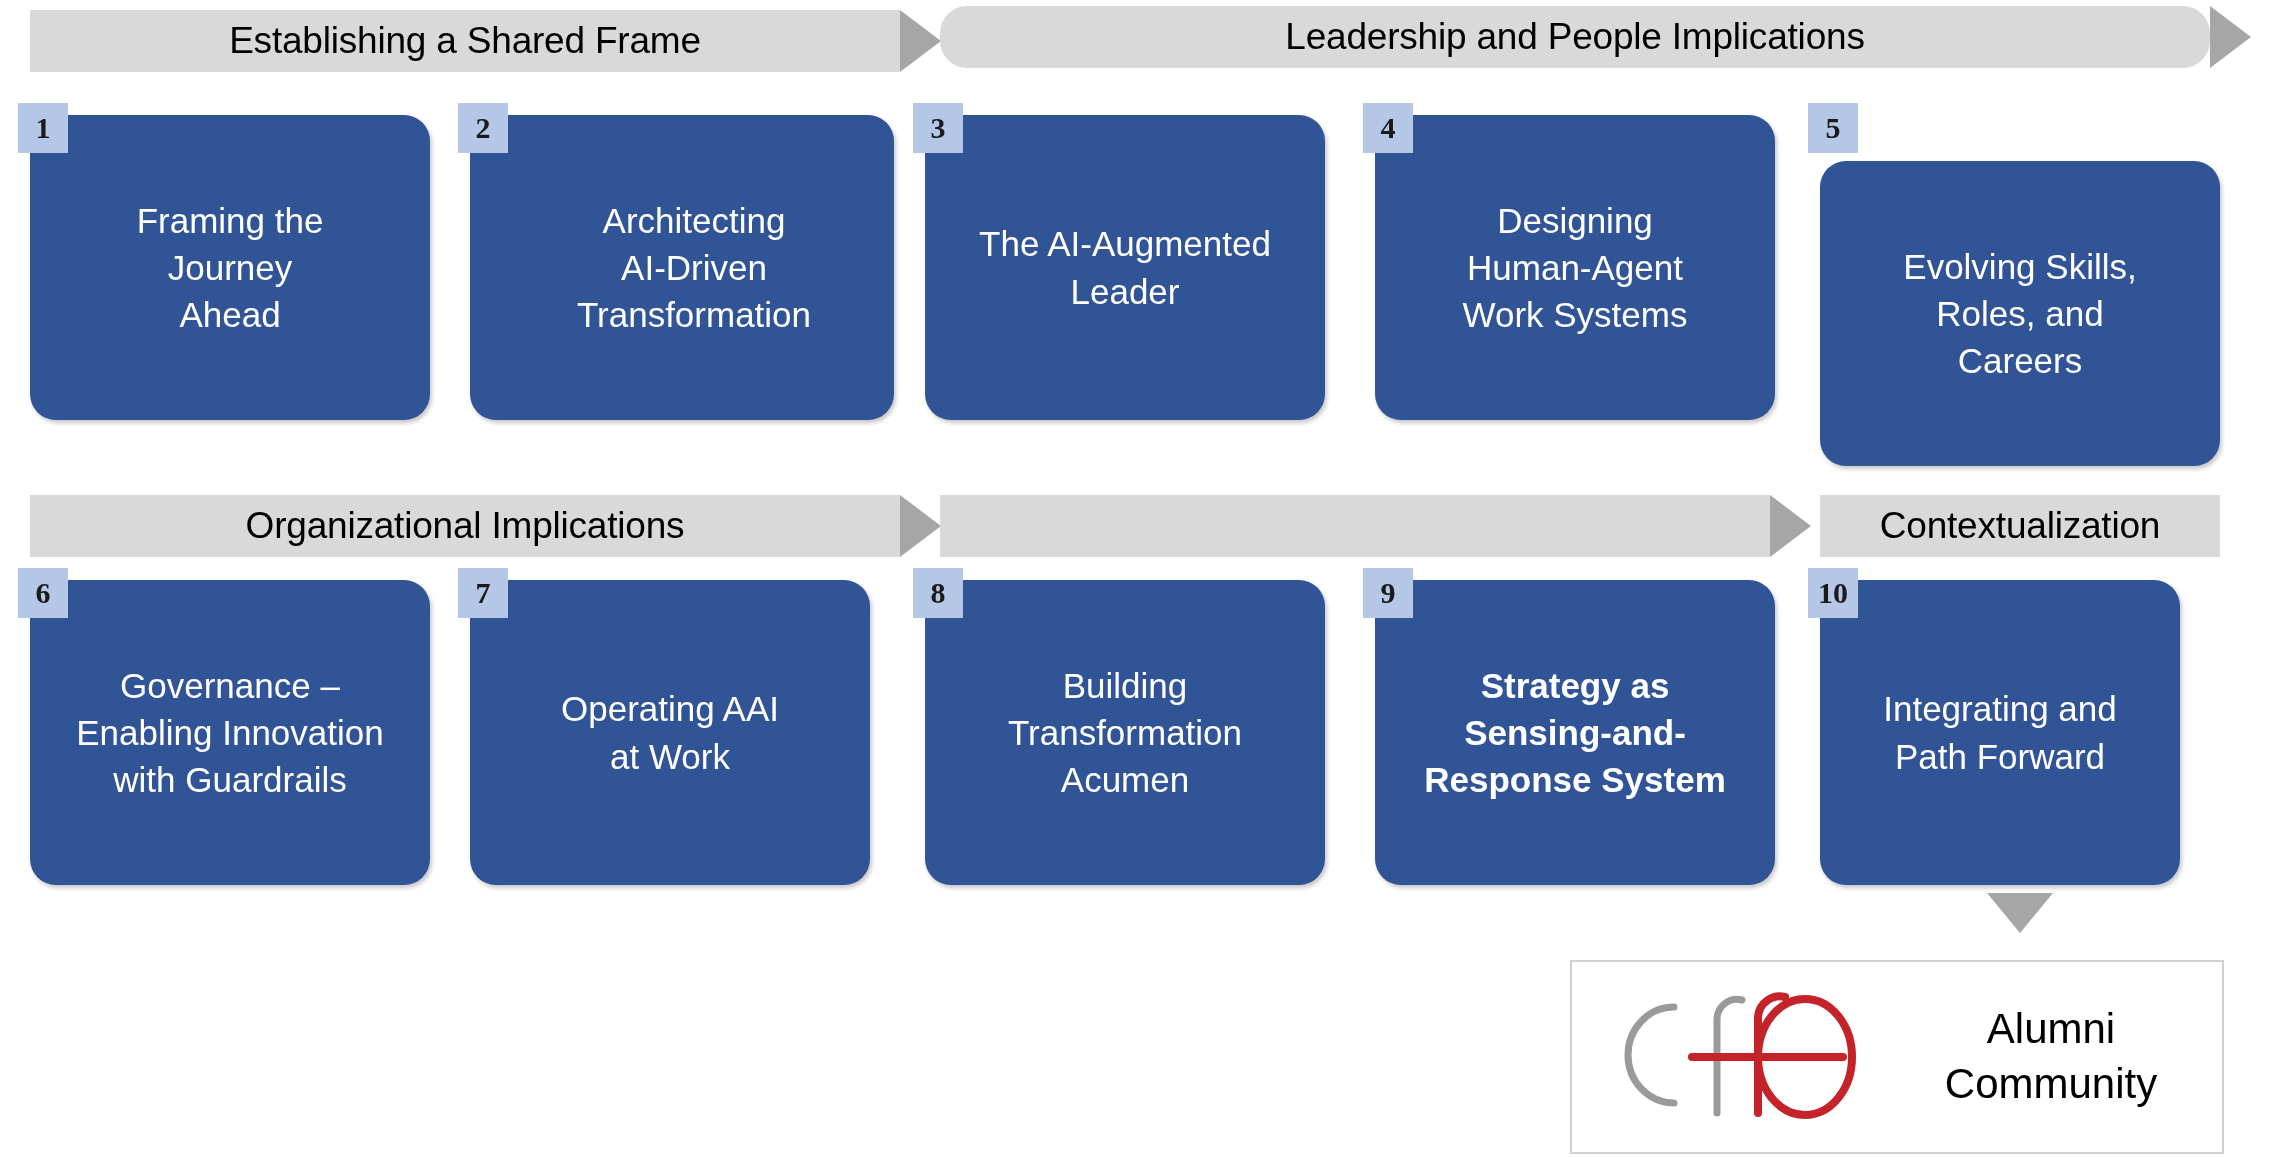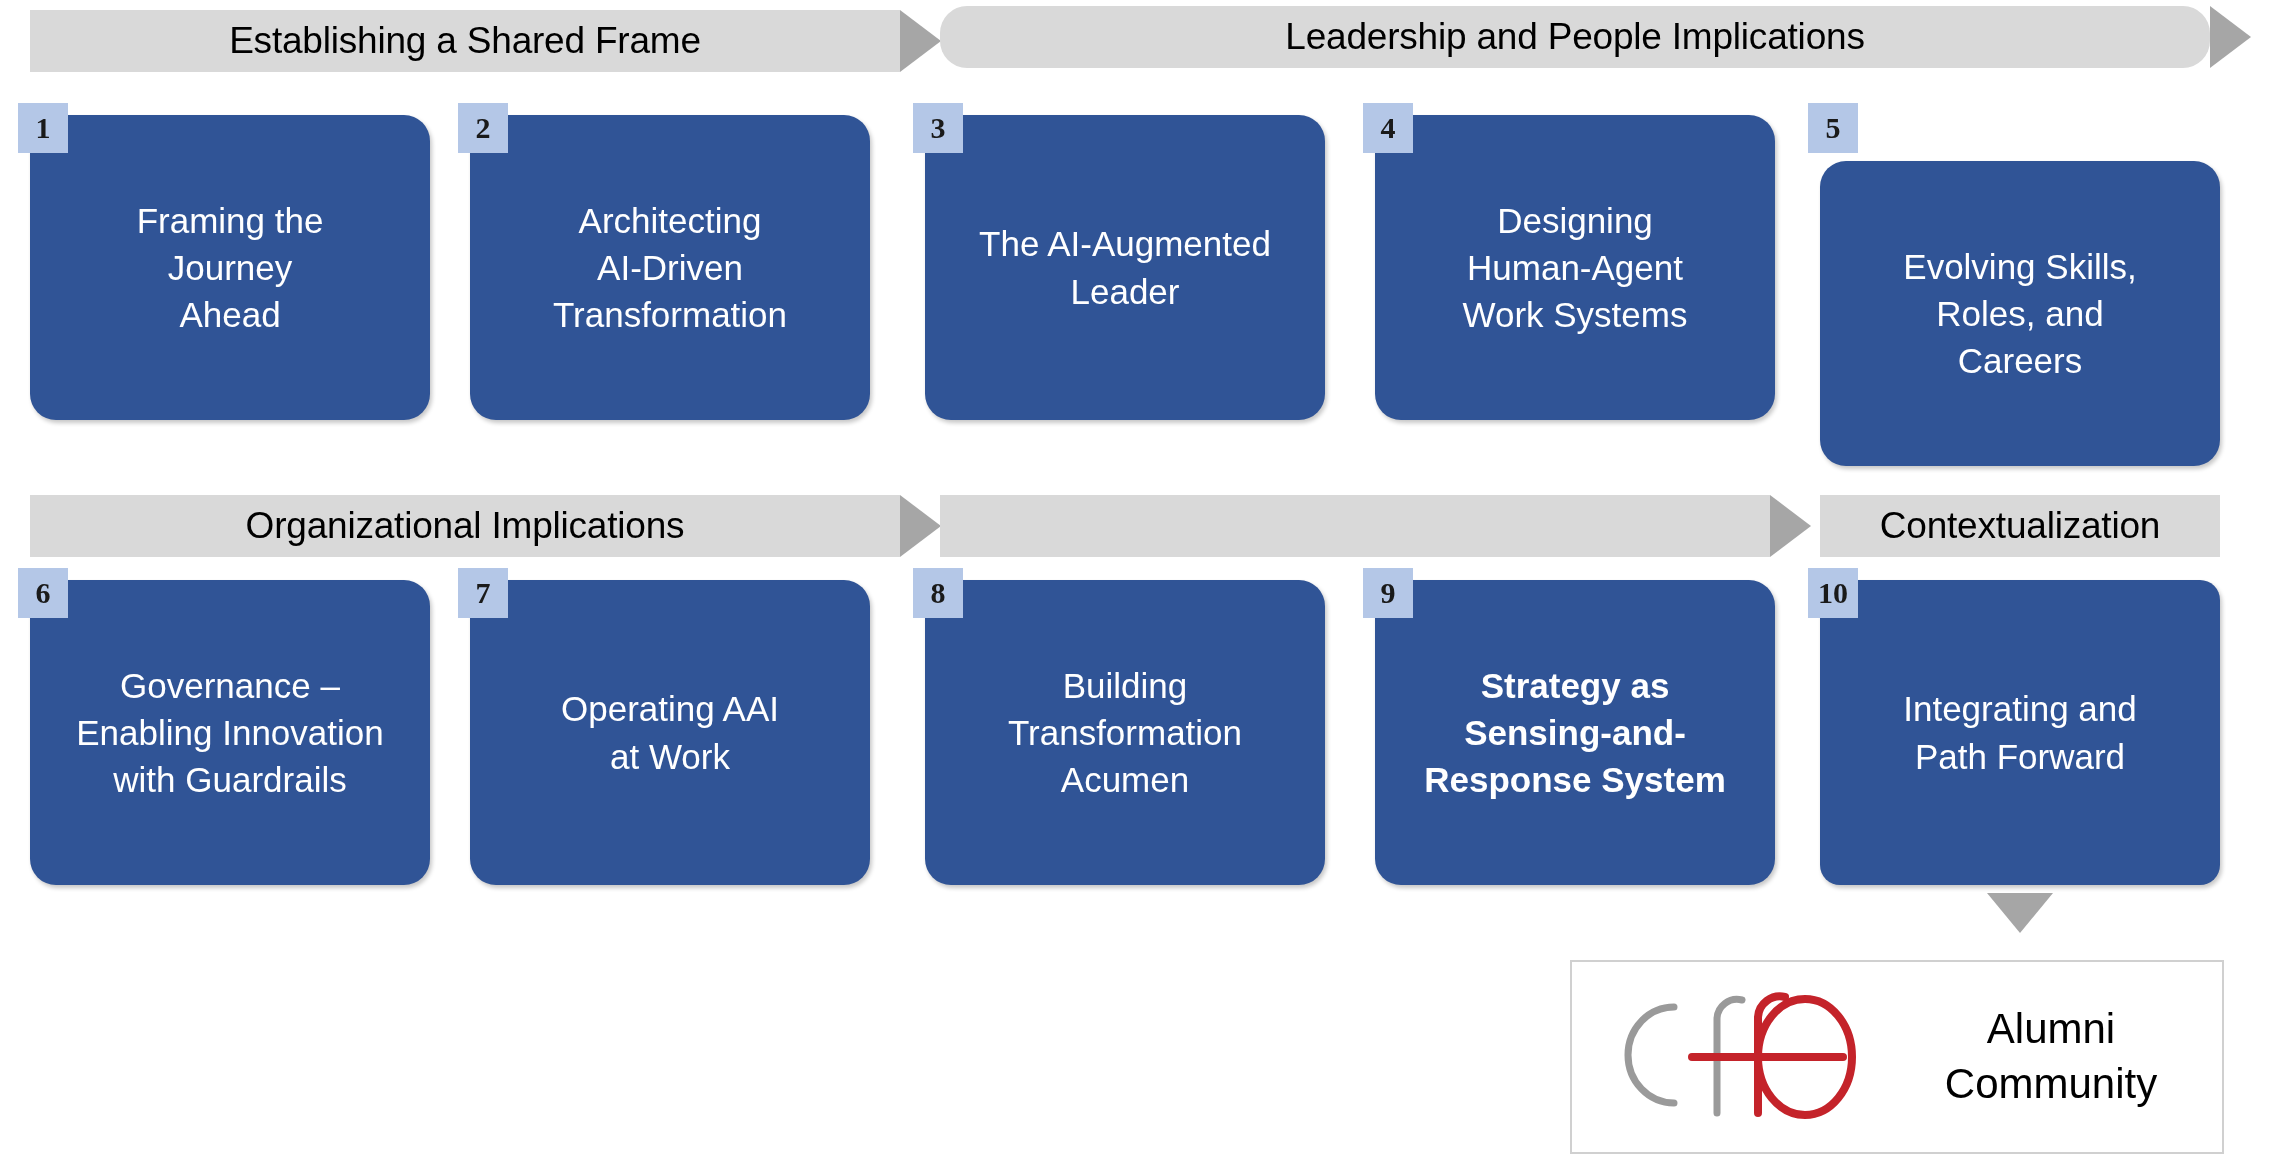--- a/index.html
+++ b/index.html
@@ -134,21 +134,21 @@
 
   <div class="card" style="left:30px; top:115px; width:400px; height:305px;">
     <span class="card-label">Framing the
 Journey
 Ahead</span>
   </div>
   <div class="badge" style="left:18px; top:103px;">
     <span>1</span>
   </div>
 
-  <div class="card" style="left:470px; top:115px; width:400px; height:305px;">
+  <div class="card" style="left:470px; top:115px; width:400px; height:305px;padding-left:24px;">
     <span class="card-label">Architecting
 AI-Driven
 Transformation</span>
   </div>
   <div class="badge" style="left:458px; top:103px;">
     <span>2</span>
   </div>
 
   <div class="card" style="left:925px; top:115px; width:400px; height:305px;">
     <span class="card-label">The AI-Augmented
@@ -217,21 +217,21 @@
 
   <div class="card" style="left:1375px; top:580px; width:400px; height:305px;font-weight:bold;">
     <span class="card-label">Strategy as
 Sensing-and-
 Response System</span>
   </div>
   <div class="badge" style="left:1363px; top:568px;">
     <span>9</span>
   </div>
 
-  <div class="card" style="left:1820px; top:580px; width:400px; height:305px;border-radius:20px;">
+  <div class="card" style="left:1820px; top:580px; width:360px; height:305px;">
     <span class="card-label">Integrating and
 Path Forward</span>
   </div>
   <div class="badge" style="left:1808px; top:568px;">
     <span>10</span>
   </div>
 
   <div class="down-arrow" style="left:1987px; top:893px;"></div>
 
   <div class="logo-box" style="left:1570px; top:952px; width:650px; height:190px;margin-top:8px;">

